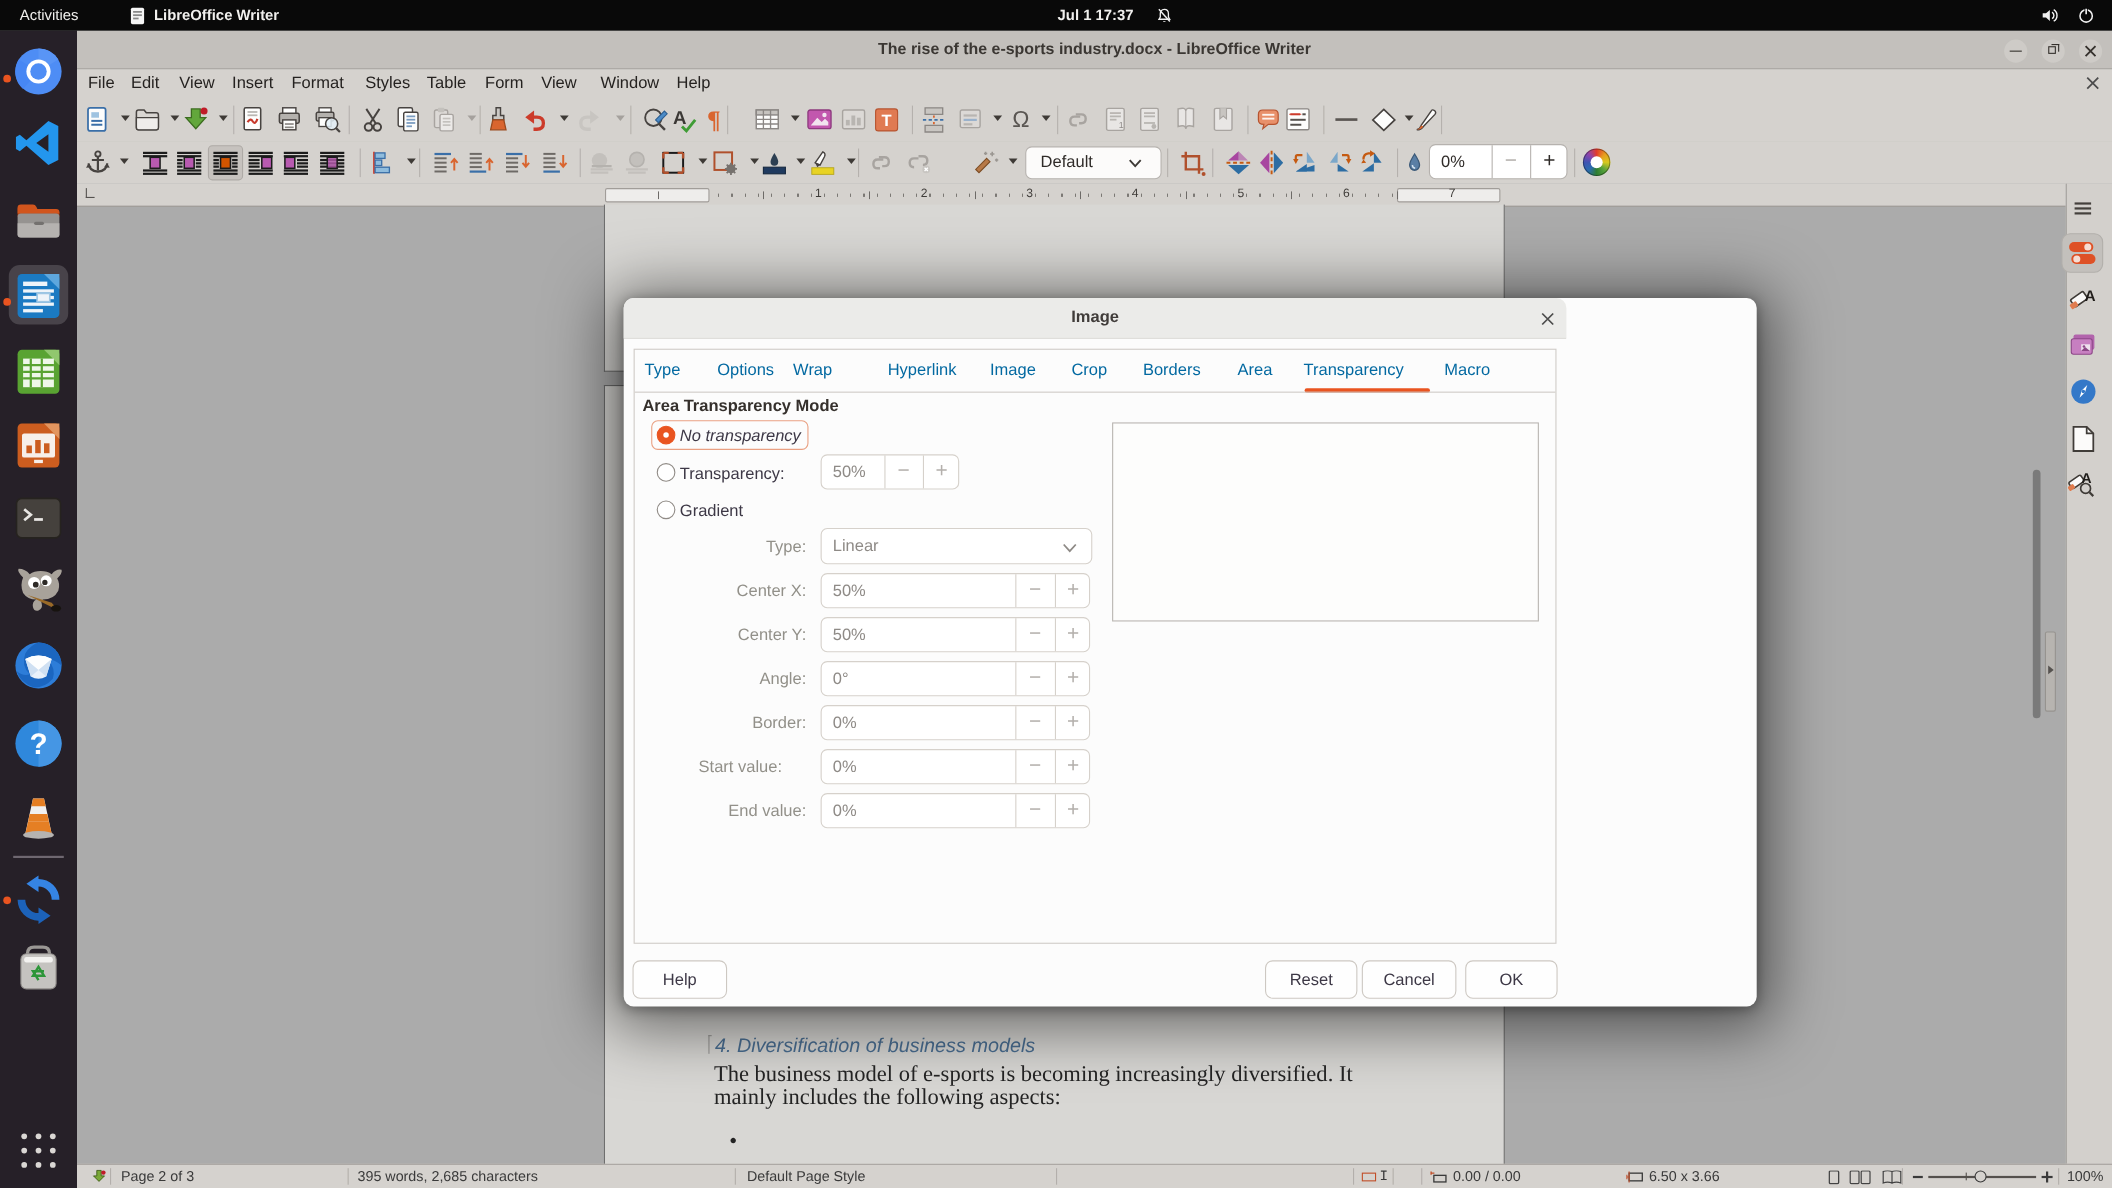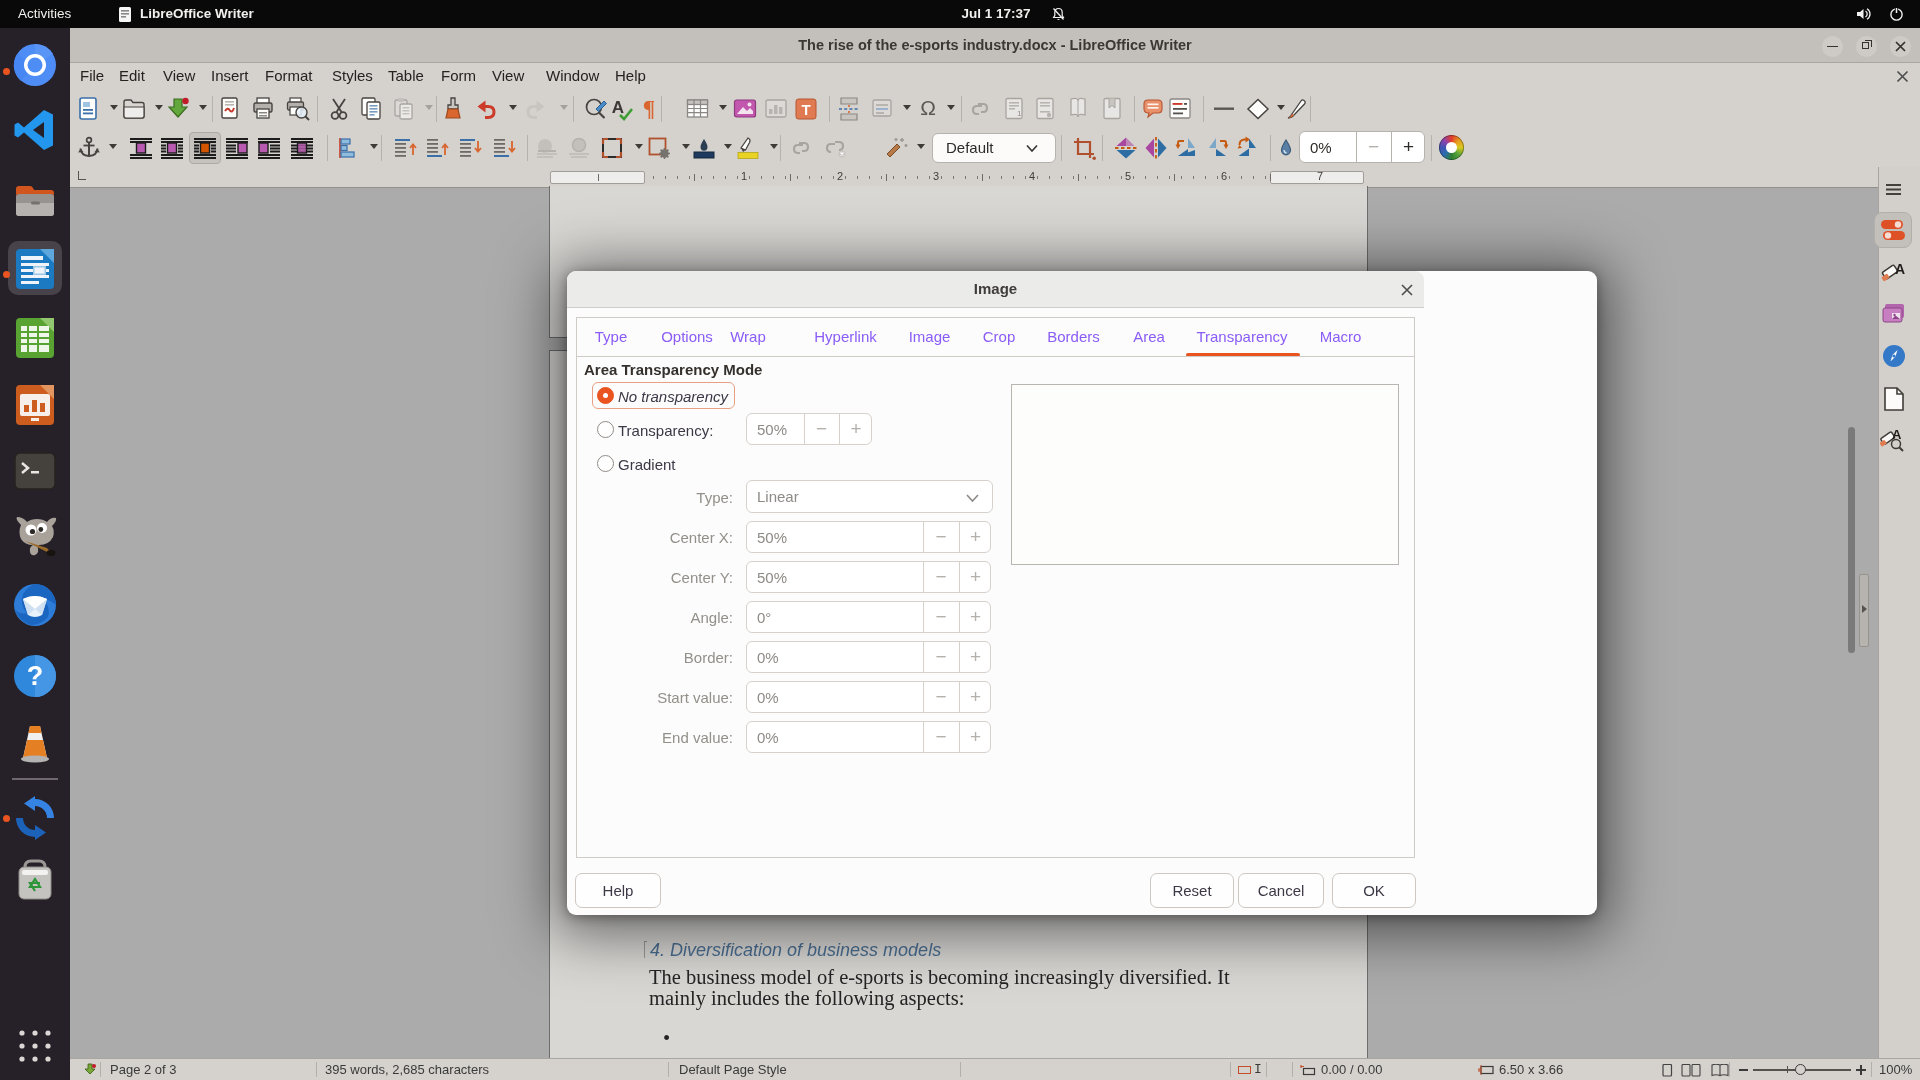--- a/index.html
+++ b/index.html
@@ -33,21 +33,21 @@
   #sidebar { position:absolute; left:1878px; top:167px; width:42px; height:891px; background:#d3d0cc; border-left:1px solid #a7a3a0; }
   
   #status { position:absolute; left:70px; top:1058px; width:1850px; height:22px; background:#d5d2ce; border-top:1px solid #a9a5a1; font-size:13px; color:#3a3a3a; }
   #status span.txt { position:absolute; top:0; height:21px; line-height:21px; }
   .ssep { position:absolute; top:3px; height:15px; width:1px; background:#b3afab; }
   
   #dlg { position:absolute; left:567px; top:230px; width:1030px; height:644px; background:#fcfcfc; border-radius:9px; box-shadow:0 7px 55px 14px rgba(0,0,0,.50), 0 2px 12px rgba(0,0,0,.35);margin-top:41px; }
   #dlghdr { position:absolute; left:0; top:0; width:857px; height:37px; background:#ebebe9; border-bottom:1px solid #d0cdc9; border-radius:9px 9px 0 0; }
   #dlghdr .t { position:absolute; left:0; right:0; top:0; height:37px; line-height:36px; text-align:center; font-weight:bold; font-size:15px; color:#403c3a; }
   #tabframe { position:absolute; left:9px; top:46px; width:839px; height:541px; border:1px solid #cfcbc7; background:#fcfcfc; }
-  .tab { position:absolute; top:46px; height:39px; line-height:39px; font-size:15px; color:#8b5cf6; text-align:center; }
+  .tab { position:absolute; top:46px; height:39px; line-height:39px; font-size:15px; color:#0369a1; text-align:left; }
   .radio { position:absolute; width:17px; height:17px; border-radius:50%; border:1px solid #908b86; background:#fff; }
   .radio.sel { background:#e95420; border-color:#e95420; }
   .radio.sel::after { content:""; position:absolute; left:5px; top:5px; width:5px; height:5px; border-radius:50%; background:#fff; }
   .dlbl { position:absolute; font-size:15px; color:#3d3846; line-height:17px; }
   .glbl { position:absolute; font-size:15px; color:#929089; text-align:right; }
   .spin { position:absolute; border:1px solid #d6d1cb; border-radius:6px; background:#fff; }
   .spin .v { position:absolute; left:10px; top:0; bottom:0; line-height:31px; font-size:15px; color:#8e8a86; }
   .spin i { position:absolute; top:0; bottom:0; width:1px; background:#d6d1cb; }
   .spin .mp { position:absolute; top:0; bottom:0; line-height:30px; font-size:19px; color:#b4b0ac; text-align:center; }
   .btn { position:absolute; height:35px; border:1px solid #cdc8c2; border-radius:7px; background:#fefefe; font-size:15px; color:#3d3846; text-align:center; line-height:33px; }
@@ -801,21 +801,21 @@
       <span class="mp" style="left:212px;width:33px;">+</span>
   </div>
   <span class="glbl" style="left:46px;top:378px;width:120px;">Border:</span>
   <div class="spin" style="left:179px;top:370px;width:245px;height:32px;">
     <span class="v">0%</span>
       <i style="left:176px;"></i>
       <i style="left:212px;"></i>
     <span class="mp" style="left:176px;width:36px;">−</span>
       <span class="mp" style="left:212px;width:33px;">+</span>
   </div>
-  <span class="glbl" style="left:46px;top:418px;width:120px;">Start value:</span>
+  <span class="glbl" style="left:46px;top:418px;width:120px;text-align:center;">Start value:</span>
   <div class="spin" style="left:179px;top:410px;width:245px;height:32px;">
     <span class="v">0%</span>
       <i style="left:176px;"></i>
       <i style="left:212px;"></i>
     <span class="mp" style="left:176px;width:36px;">−</span>
       <span class="mp" style="left:212px;width:33px;">+</span>
   </div>
   <span class="glbl" style="left:46px;top:458px;width:120px;">End value:</span>
   <div class="spin" style="left:179px;top:450px;width:245px;height:32px;">
     <span class="v">0%</span>

